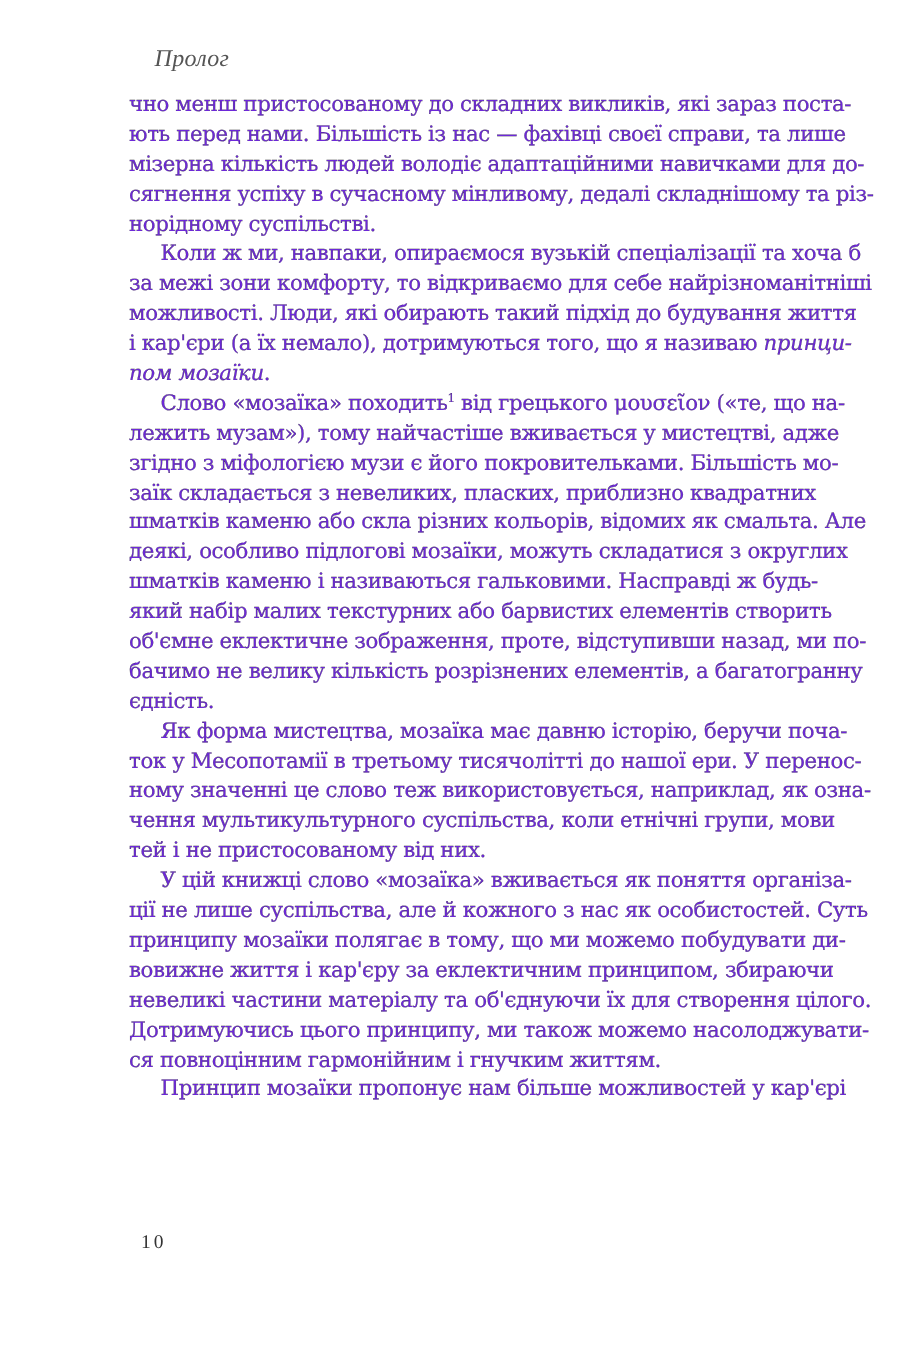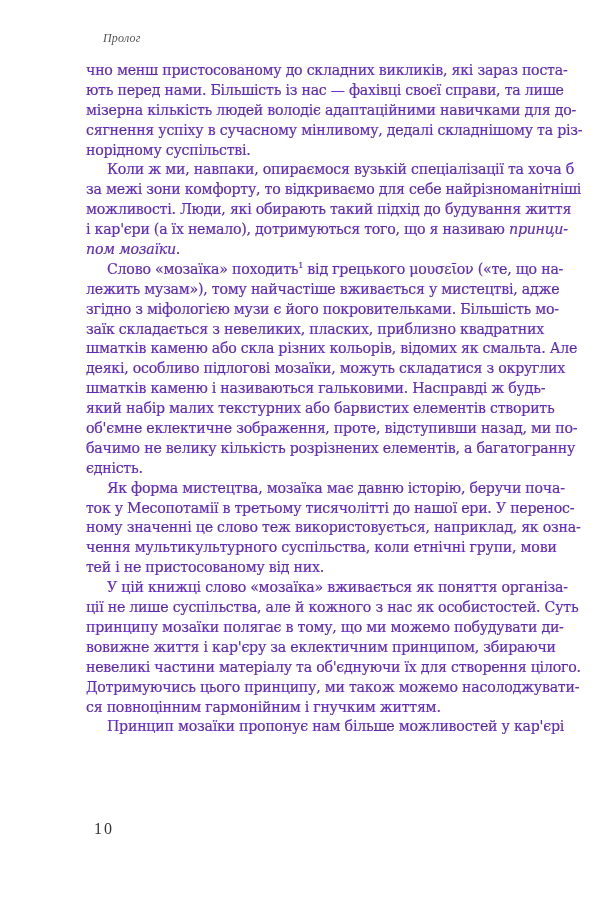--- a/index.html
+++ b/index.html
@@ -14,21 +14,21 @@
       overflow: hidden;
       font-family: "DejaVu Serif", "Liberation Serif", serif;
       color: #2e2e2e;
     }
     .running-head {
       position: absolute;
       left: 103px;
       top: 31px;
       font-family: "Liberation Serif", "DejaVu Serif", serif;
       font-style: italic;
-      font-size: 12px;
+      font-size: 16px;
       color: #555555;
       letter-spacing: 0.2px;
     }
     .body-text {
       position: absolute;
       left: 86px;
       top: 61px;
       width: 455px;
     }
     .line {
@@ -58,21 +58,21 @@
     .sup {
       font-size: 8px;
       vertical-align: top;
       line-height: 12px;
     }
     .page-number {
       position: absolute;
       left: 94px;
       top: 820px;
       font-family: "Liberation Serif", "DejaVu Serif", serif;
-      font-size: 16px;
+      font-size: 13px;
       letter-spacing: 2px;
       color: #333333;
     }
   </style>
 </head>
 <body>
 
 <div class="running-head">Пролог</div>
 
 <div class="body-text">

